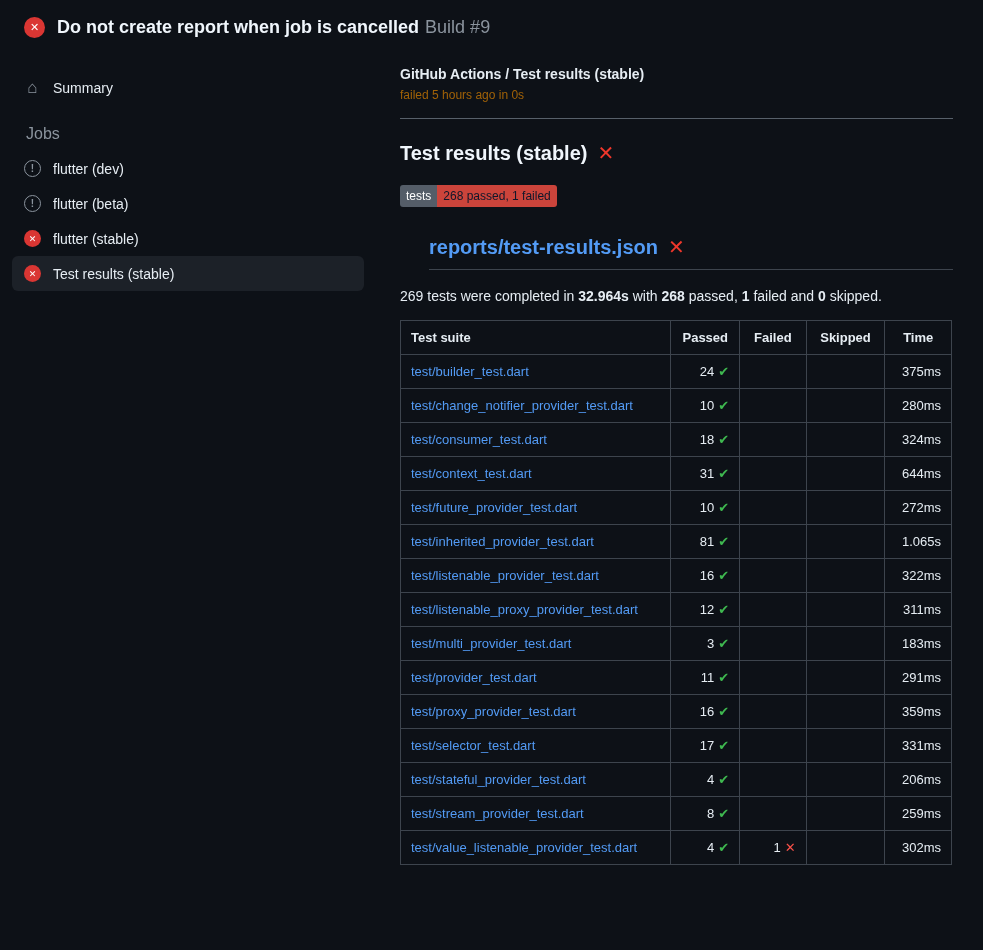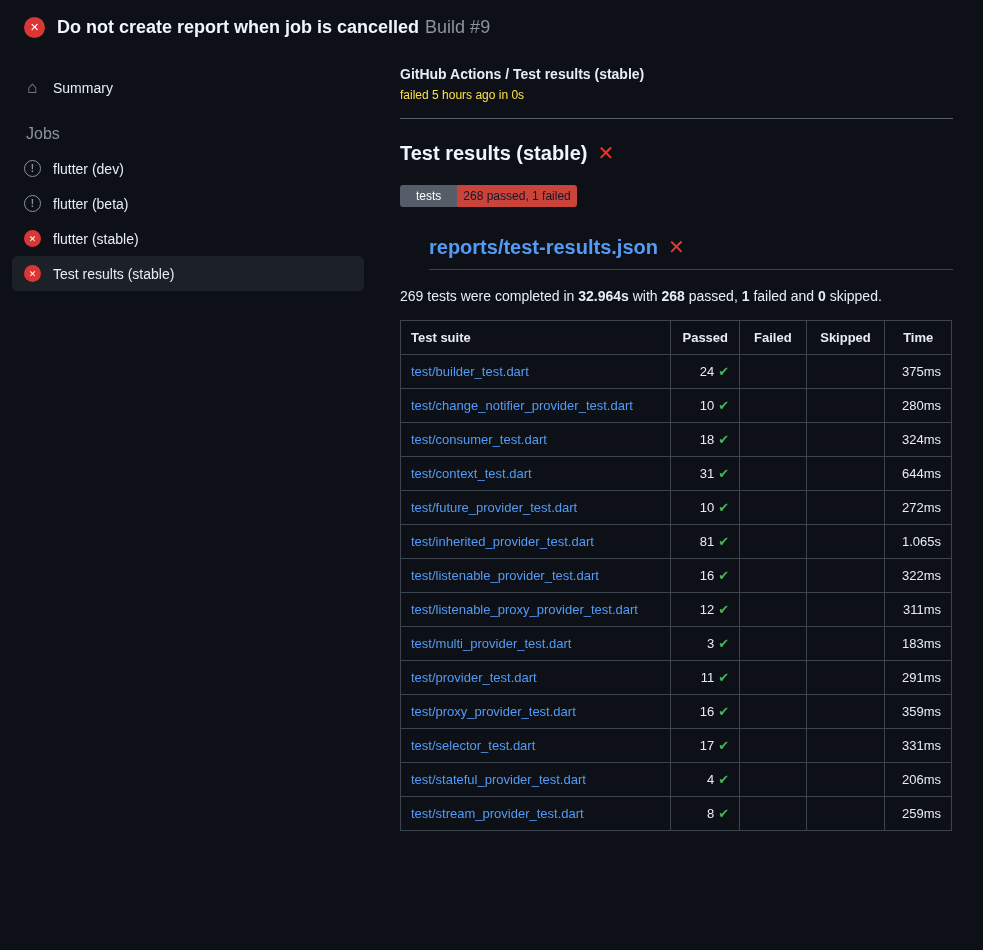--- a/index.html
+++ b/index.html
@@ -43,32 +43,32 @@
     font-size: 11px; border-radius: 50%;
   }
   .side-icon.home { color: #8b949e; font-size: 17px; border-radius: 0; }
   .side-icon.neutral { border: 1.5px solid #8b949e; color: #8b949e; font-weight: bold; font-size: 10px; }
   .side-icon.failed { background: #da3633; color: #fff; font-weight: bold; font-size: 9px; }
   .jobs-label { color: #8b949e; font-size: 16px; margin: 20px 0 8px 14px; }
   .side-label { font-size: 14px; }
 
   
   .breadcrumb { font-weight: 700; font-size: 14px; color: #e6edf3; }
-  .status-line { color: #fde047; font-size: 12px; margin-top: 6px; }
+  .status-line { color: #a16207; font-size: 12px; margin-top: 6px; }
   .divider { border: none; height: 1px; background: #57606a; margin: 16px 0 0 0; }
 
   .section-title {
     display: flex; align-items: center; gap: 10px;
     font-size: 20px; font-weight: 700; color: #f0f6fc;
     margin-top: 22px;
   }
   .red-x { color: #f0372b; font-weight: 700; font-size: 20px; }
 
   .badge { display: inline-flex; margin-top: 20px; font-size: 12px; line-height: 1; border-radius: 3px; overflow: hidden; }
-  .badge-label { background: #545d68; color: #fff; padding: 5px 16px; }
+  .badge-label { background: #545d68; color: #fff; padding: 5px 6px; }
   .badge-value { background: #cb443b; color: #0f172a; padding: 5px 6px; }
 
   .report-title {
     display: flex; align-items: center; gap: 10px;
     font-size: 20px; font-weight: 700;
     margin-top: 28px; padding-bottom: 10px;
     border-bottom: 1px solid #3d444d;
     margin-left: 29px;
   }
   .report-title a { color: #539bf5; text-decoration: none; cursor: pointer; }
@@ -288,16 +288,23 @@
   </tr>
 
   <tr>
     <td class="suite-cell"><a class="suite-link">test/stream_provider_test.dart</a></td>
     <td class="num-cell passed-cell">8<span class="check">✔</span></td>
     <td class="num-cell failed-cell"></td>
     <td class="num-cell skipped-cell"></td>
     <td class="time-cell">259ms</td>
   </tr>
 
+  <tr>
+    <td class="suite-cell"><a class="suite-link">test/value_listenable_provider_test.dart</a></td>
+    <td class="num-cell passed-cell">4<span class="check">✔</span></td>
+    <td class="num-cell failed-cell">1<span class="cross">✕</span></td>
+    <td class="num-cell skipped-cell"></td>
+    <td class="time-cell">302ms</td>
+  </tr>
 </tbody>
     </table>
   </main>
 </div>
 
 </body></html>

